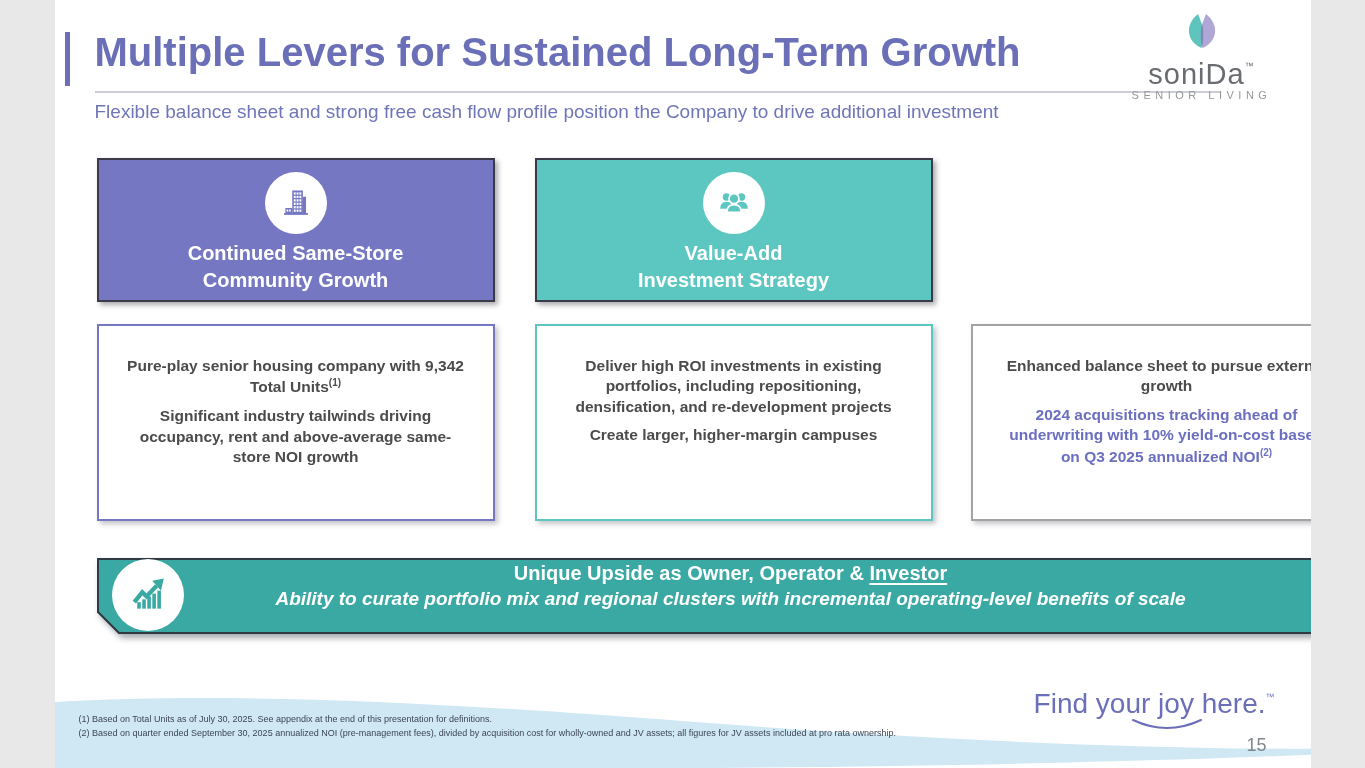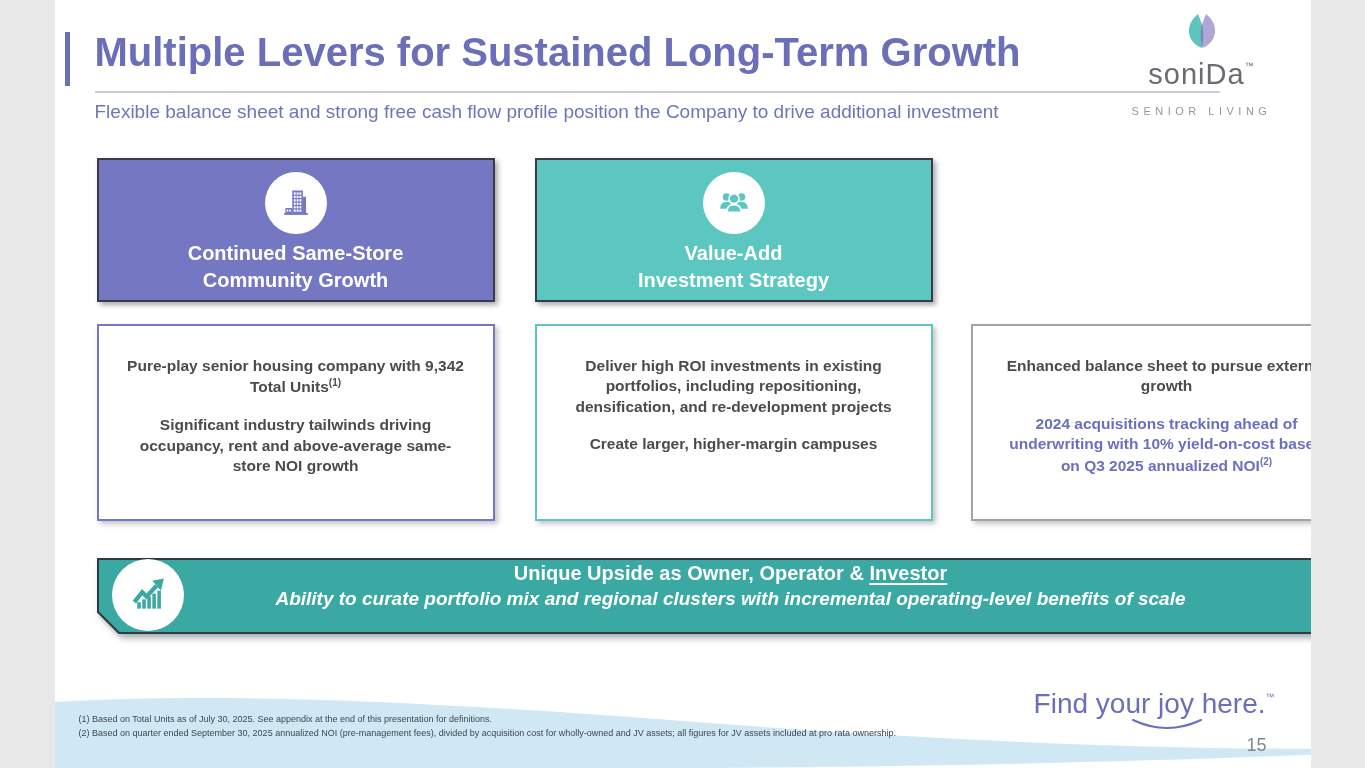--- a/index.html
+++ b/index.html
@@ -12,33 +12,33 @@
   .title { position:absolute; left:40px; top:30px; width:1100px;
     font-size:40px; font-weight:bold; letter-spacing:0; color:#6a6fb7; }
   .title-rule { position:absolute; left:40px; top:91px; width:1125px; height:2px; background:#cdcdd4; }
   .subtitle { position:absolute; left:40px; top:101px; width:1100px;
     font-size:19px; color:#6f76b8; }
   
   .logo { position:absolute; right:34px; top:12px; width:150px; text-align:center; }
   .logo-leaf { display:block; margin:0 auto; }
   .logo-word { font-size:29px; color:#696c70; letter-spacing:1px; line-height:1; margin-top:10px; }
   .logo-word .tm { font-size:9px; vertical-align:top; position:relative; top:2px; }
-  .logo-sub { font-size:11px; color:#95989b; letter-spacing:4.5px; margin-top:16px; }
+  .logo-sub { font-size:11px; color:#95989b; letter-spacing:4.5px; margin-top:0; }
   
   .hdr-card { position:absolute; top:158px; height:144px; border:2px solid #3b3b47;
     box-shadow:3px 3px 5px rgba(70,70,85,.45); box-sizing:border-box; text-align:center; }
   .hdr-card.c1 { left:42px;  width:398px; background:#7577c2; }
   .hdr-card.c2 { left:480px; width:398px; background:#5cc7c1; }
   .hdr-card.c3 { left:916px; width:392px; background:#9b9b9b; }
   .icon-circle { width:62px; height:62px; border-radius:50%; background:#fff;
     margin:12px auto 6px; display:flex; align-items:center; justify-content:center; }
   .hdr-label { color:#fff; font-size:20px; font-weight:bold; line-height:27px; }
   .body-card { position:absolute; top:324px; height:197px; background:#fff; box-sizing:border-box;
     box-shadow:3px 3px 5px rgba(110,110,125,.4); text-align:center;
-    display:flex; flex-direction:column; gap:17px; padding:30px 26px 0; }
+    display:flex; flex-direction:column; gap:8px; padding:30px 26px 0; }
   .body-card.c1 { left:42px;  width:398px; border:2px solid #7577c2; }
   .body-card.c2 { left:480px; width:398px; border:2px solid #5cc7c1; }
   .body-card.c3 { left:916px; width:392px; border:2px solid #a3a3a3; }
   .body-card p { margin:0; font-size:15.5px; font-weight:bold; color:#4b4b4b; line-height:1.32; }
   .body-card p.purple { color:#6b6fc0; }
   sup.ref { font-size:10px; }
   
   .banner-wrap { position:absolute; left:42px; top:558px; width:1268px; height:76px;
     filter:drop-shadow(3px 4px 3px rgba(90,100,110,.55)); }
   .banner-outer { width:100%; height:100%; background:#2f3a42;

